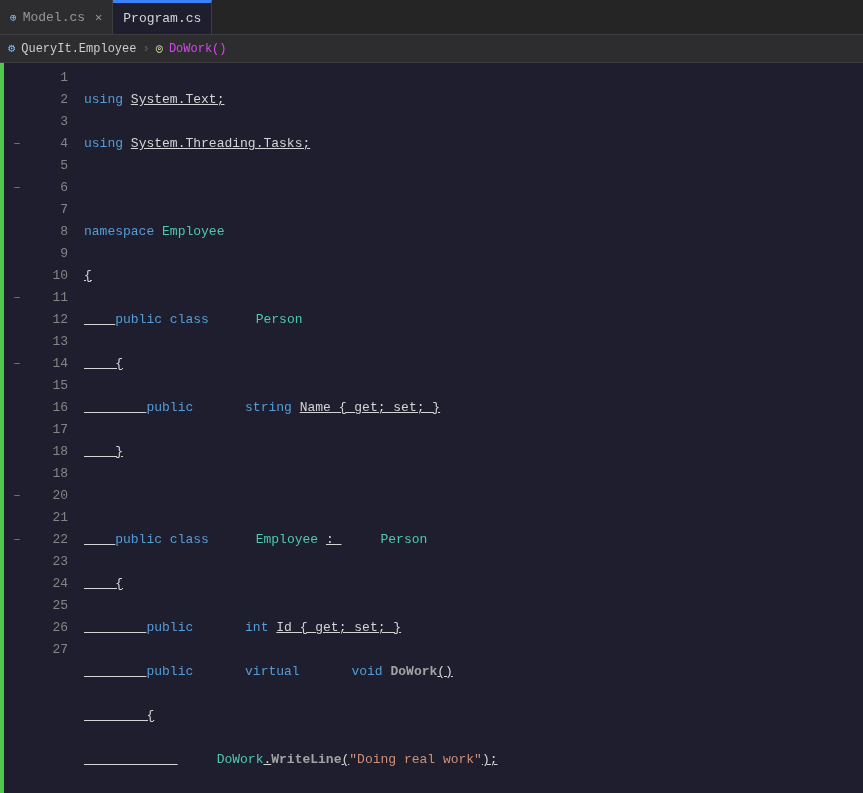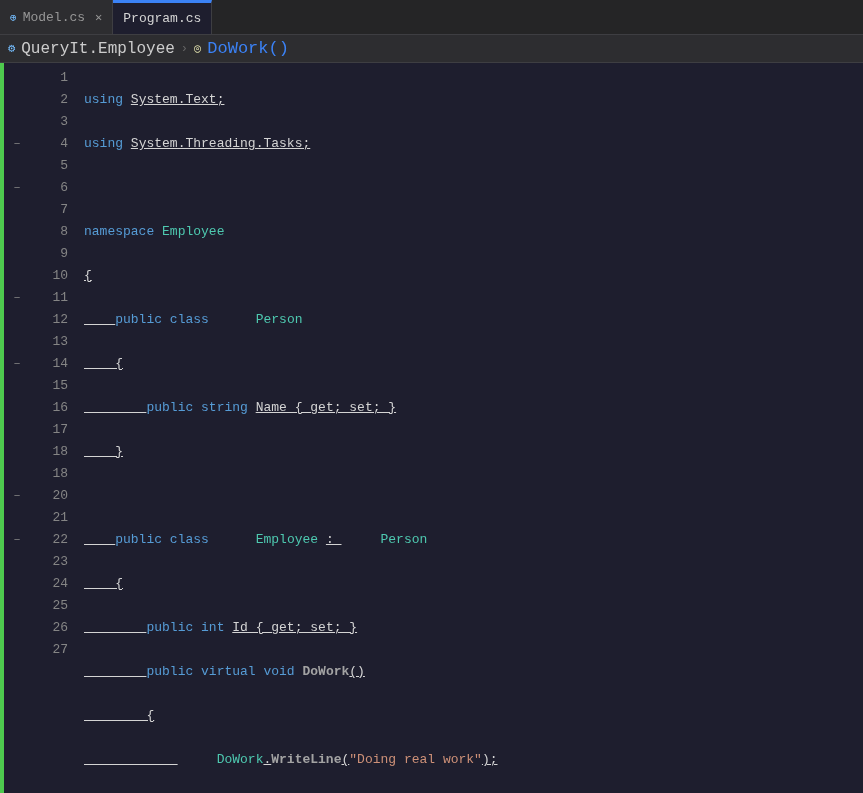--- a/index.html
+++ b/index.html
@@ -121,21 +121,21 @@
       display: inline-block;
       width: 14px;
       height: 14px;
       text-align: center;
       line-height: 14px;
       font-size: 11px;
     }
 
     
     .kw { color: #569cd6; } 
-    .kw2 { color: #569cd6; } 
+    .kw2 { color: #569cd6; margin-left: 44px; } 
     .type { color: #4ec9b0; padding-left: 39px; } 
     .string { color: #ce9178; } 
     .method { color: #a3a3a3; font-weight: bold; } 
     .plain { color: #d4d4d4; text-decoration: underline; }
     .ns { color: #4ec9b0; } 
 
     .line {
       height: 22px;
       display: flex;
       align-items: center;
@@ -166,24 +166,24 @@
     <span>Model.cs</span>
     <span class="tab-close">✕</span>
   </div>
   <div class="tab active">
     <span>Program.cs</span>
   </div>
 </div>
 
 <div class="breadcrumb-bar">
   <span style="color:#75beff; font-size:12px;">⚙</span>
-  <span style="color:#cccccc; font-size:16px;">QueryIt.Employee</span>
+  <span style="color:#cccccc; font-size:12px;">QueryIt.Employee</span>
   <span class="breadcrumb-separator">›</span>
   <span style="color:#dcdcaa; font-size:12px;">◎</span>
-  <span style="color:#3b82f6; font-size:17px;text-align:center;">DoWork()</span>
+  <span style="color:#d946ef; font-size:12px;text-align:center;">DoWork()</span>
 </div>
 
 <div class="code-area">
 
   <div class="gutter">
     <div class="green-bar"></div>
   </div>
 
   <div class="fold-gutter">
     <div class="line" style="height:22px;"></div>

